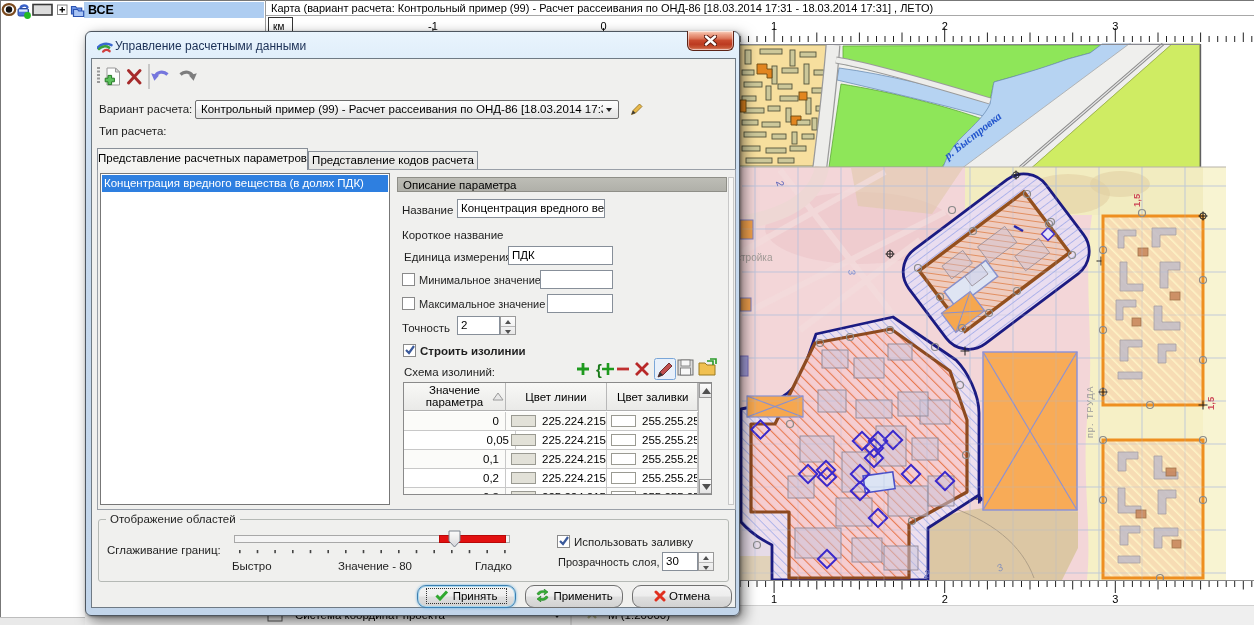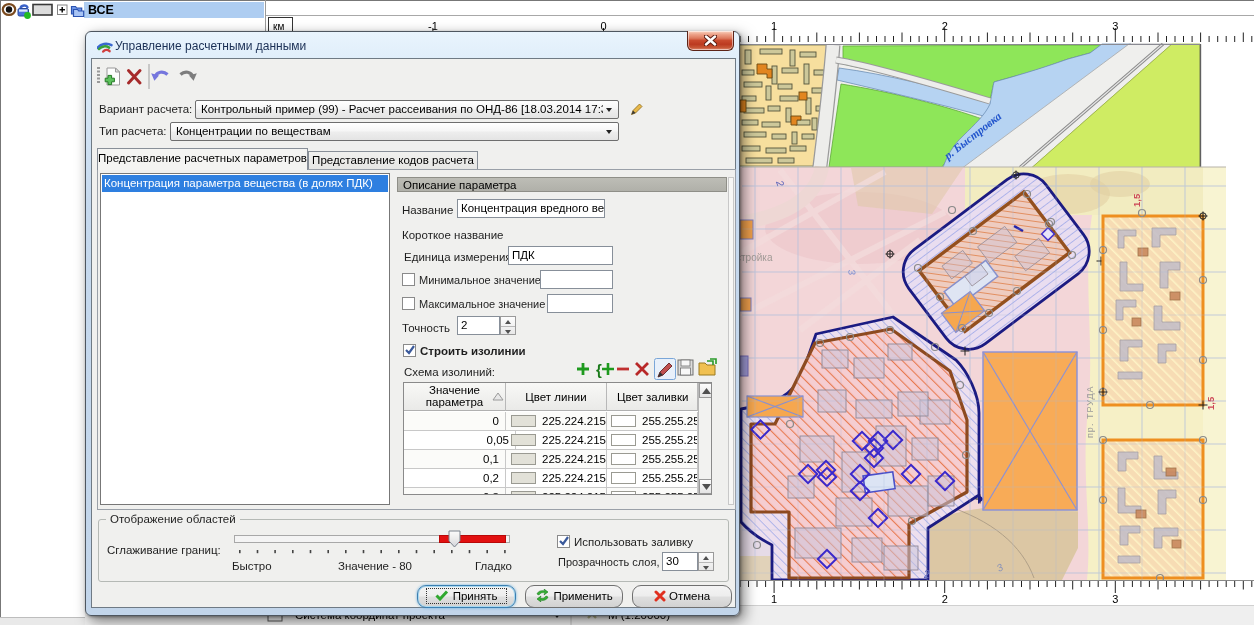--- a/index.html
+++ b/index.html
@@ -32,20 +32,21 @@
   <rect x="57.5" y="5" width="9.5" height="9.5" fill="#fff" stroke="#848484" stroke-width="1"></rect>
   <line x1="59.5" y1="9.75" x2="65" y2="9.75" stroke="#000" stroke-width="1.4"></line>
   <line x1="62.2" y1="7" x2="62.2" y2="12.5" stroke="#000" stroke-width="1.4"></line>
 
   <path d="M71.5 6.5 l4 0 1.2 1.5 5 0 0 6 -10.2 0 z" fill="#6f97e8" stroke="#2a52b0" stroke-width="1.2"></path>
   <path d="M73.5 9.5 l4 0 1.2 1.5 5 0 0 5.5 -10.2 0 z" fill="#a8c4f4" stroke="#2a52b0" stroke-width="1.2"></path>
   <text x="88" y="14" font-size="12.5" font-weight="bold" fill="#000">ВСЕ</text>
 </svg>
 
 <div class="abs" style="left:266px;top:0;width:988px;height:625px;background:#fff;border-top:1px solid #777;"></div>
+<div class="abs" style="left:271px;top:2px;width:980px;height:14px;overflow:hidden;font-size:11px;white-space:nowrap;">Карта (вариант расчета: Контрольный пример (99) - Расчет рассеивания по ОНД-86 [18.03.2014 17:31 - 18.03.2014 17:31] , ЛЕТО)</div>
 
 <svg class="abs" style="left:266px;top:14px" width="988" height="31" viewBox="266 14 988 31" id="topruler">
   <line x1="266" y1="15.5" x2="1254" y2="15.5" stroke="#a8a8a8" stroke-width="1"></line>
   <rect x="268.5" y="17.5" width="24" height="15" fill="#fff" stroke="#333" stroke-width="1"></rect>
   <text x="273" y="30" font-size="10">км</text>
   <g id="tticks" stroke="#222" stroke-width="1">
         <line x1="305.0" y1="32.5" x2="305.0" y2="42"></line>
         <line x1="313.5" y1="36.0" x2="313.5" y2="42"></line>
         <line x1="322.0" y1="36.0" x2="322.0" y2="42"></line>
         <line x1="330.5" y1="36.0" x2="330.5" y2="42"></line>
@@ -710,31 +711,28 @@
     </svg>
     <div class="lbl" style="left:7px;top:44px;">Вариант расчета:</div>
     <div class="combo" style="left:103px;top:41px;width:424px;">
           <b>Контрольный пример (99) - Расчет рассеивания по ОНД-86 [18.03.2014 17:31 - </b>
         </div>
     <svg style="position:absolute;left:538px;top:43px" width="14" height="14" viewBox="0 0 14 14">
           <path d="M1.5,12.5 L3,8.5 L9.5,2 L12,4.5 L5.5,11 Z" fill="#e8b84a" stroke="#8a6a1a" stroke-width="0.8"></path>
           <path d="M1.5,12.5 L3,8.5 L5.5,11 Z" fill="#3a3a3a"></path>
         </svg>
     <div class="lbl" style="left:7px;top:66px;">Тип расчета:</div>
-    <div class="combo" style="left:78px;top:63px;width:449px;">
-          <b>Концентрации по веществам</b>
-        </div>
 
     <div class="tab" style="left:5px;top:89px;width:211px;height:22px;border-bottom:none;background:#f4f4f2;z-index:3;padding-top:3px;">Представление расчетных параметров</div>
     <div class="tab" style="left:216px;top:92px;width:170px;height:19px;padding-top:2px;background:linear-gradient(180deg,#f0f0ee,#e6e6e4);">Представление кодов расчета</div>
 
     <div style="position:absolute;left:5px;top:110px;width:639px;height:341px;border:1px solid #9aa0a8;background:#f0f0ee;"></div>
 
     <div style="position:absolute;left:8px;top:114px;width:290px;height:332px;background:#fff;border:1px solid #777;"></div>
-    <div style="position:absolute;left:10px;top:116px;width:286px;height:17px;background:#2e7fe0;color:#fff;font-size:11.5px;padding:2px 0 0 2px;white-space:nowrap;overflow:hidden;">Концентрация параметра вещества (в долях ПДК)</div>
+    <div style="position:absolute;left:10px;top:116px;width:286px;height:17px;background:#2e7fe0;color:#fff;font-size:11.5px;padding:2px 0 0 2px;white-space:nowrap;overflow:hidden;">Концентрация вредного вещества (в долях ПДК)</div>
 
     <div style="position:absolute;left:305px;top:118px;width:330px;height:15px;background:linear-gradient(180deg,#bdbdb6,#b0b0a9);border:1px solid #8f8f88;font-size:11.5px;padding:1px 0 0 5px;">Описание параметра</div>
     <div style="position:absolute;left:636px;top:118px;width:6px;height:328px;background:#f7f7f5;border:1px solid #c8c8c8;"></div>
     <div class="lbl" style="left:310px;top:145px;">Название</div>
     <div class="inp" style="left:365px;top:140px;width:148px;height:19px;">Концентрация вредного вещ</div>
     <div class="lbl" style="left:310px;top:170px;">Короткое название</div>
     <div class="lbl" style="left:312px;top:192px;">Единица измерения</div>
     <div class="inp" style="left:416px;top:187px;width:105px;height:19px;">ПДК</div>
     <div class="cb" style="left:310px;top:214px;"></div>
     <div class="lbl" style="left:327px;top:215px;font-size:11px;">Минимальное значение</div>

